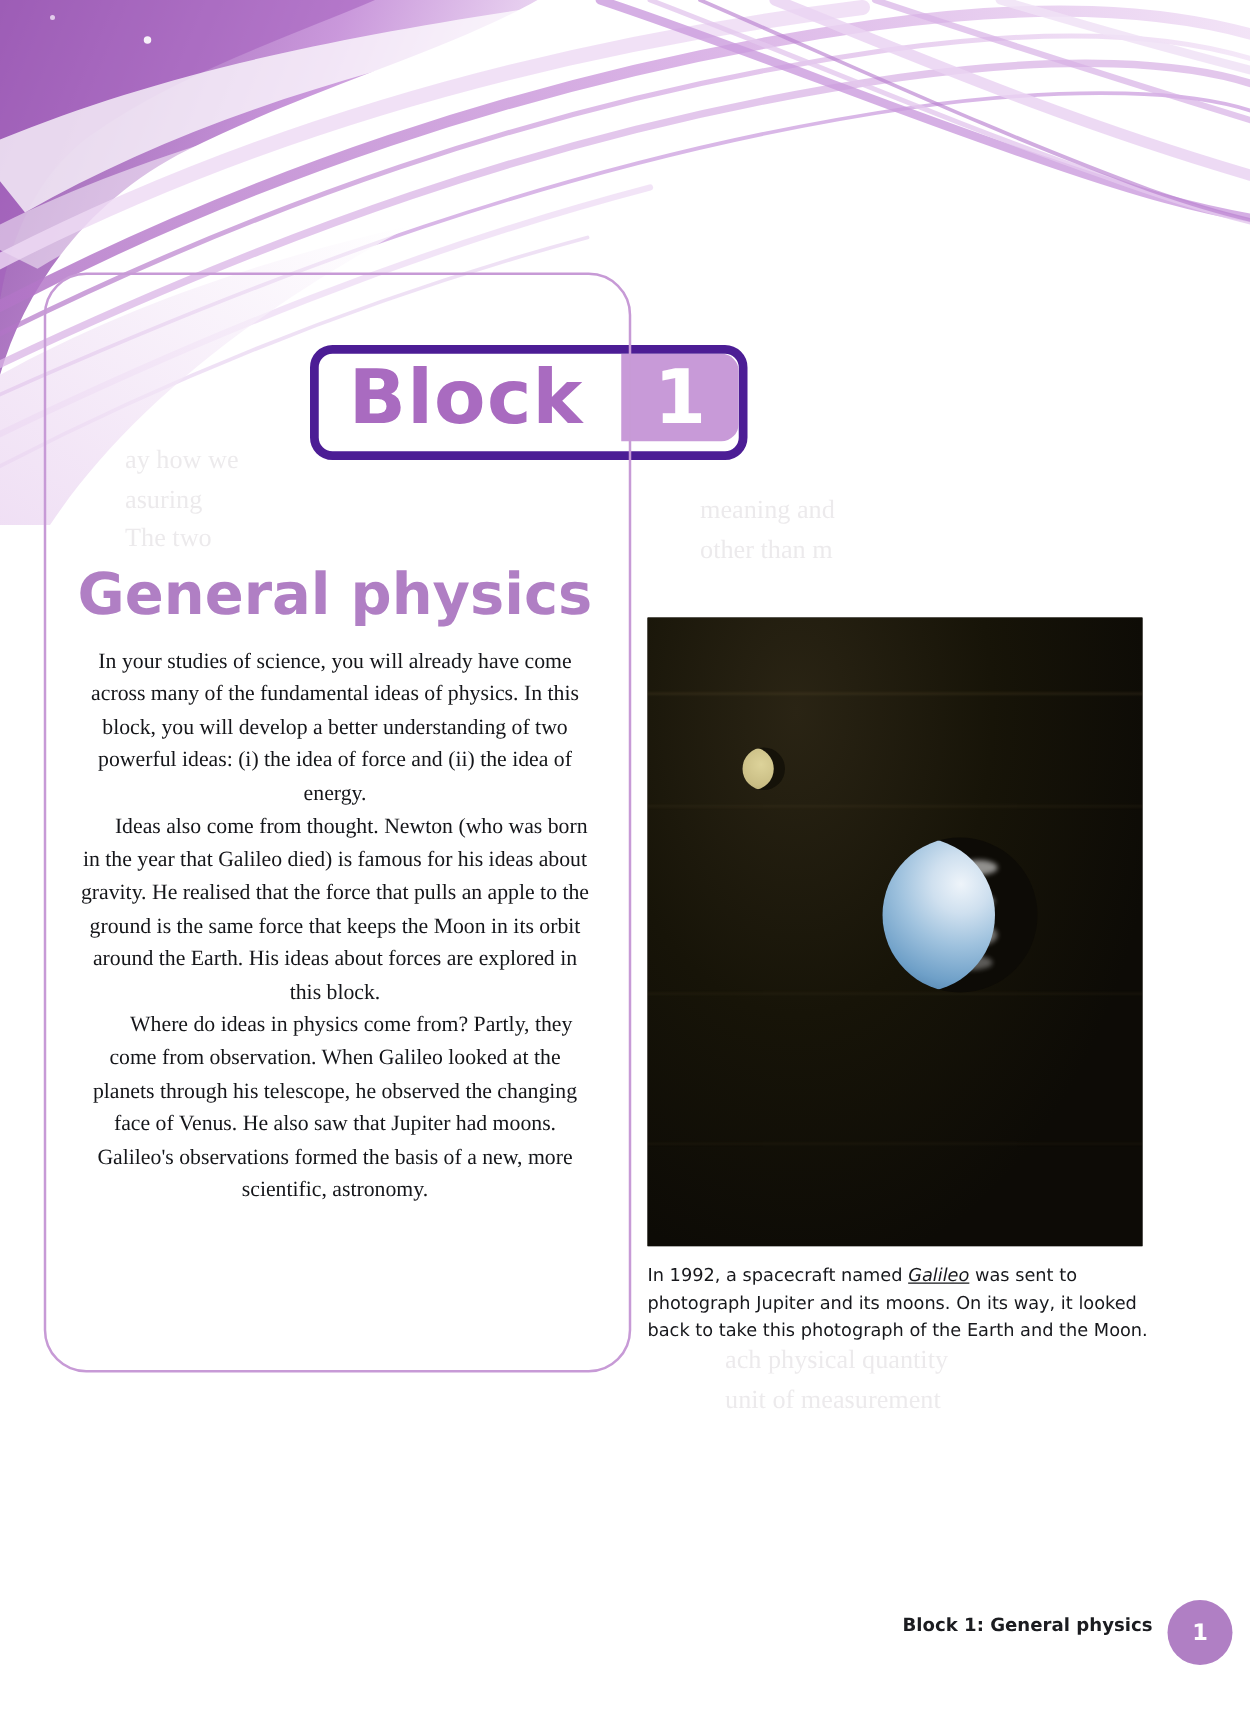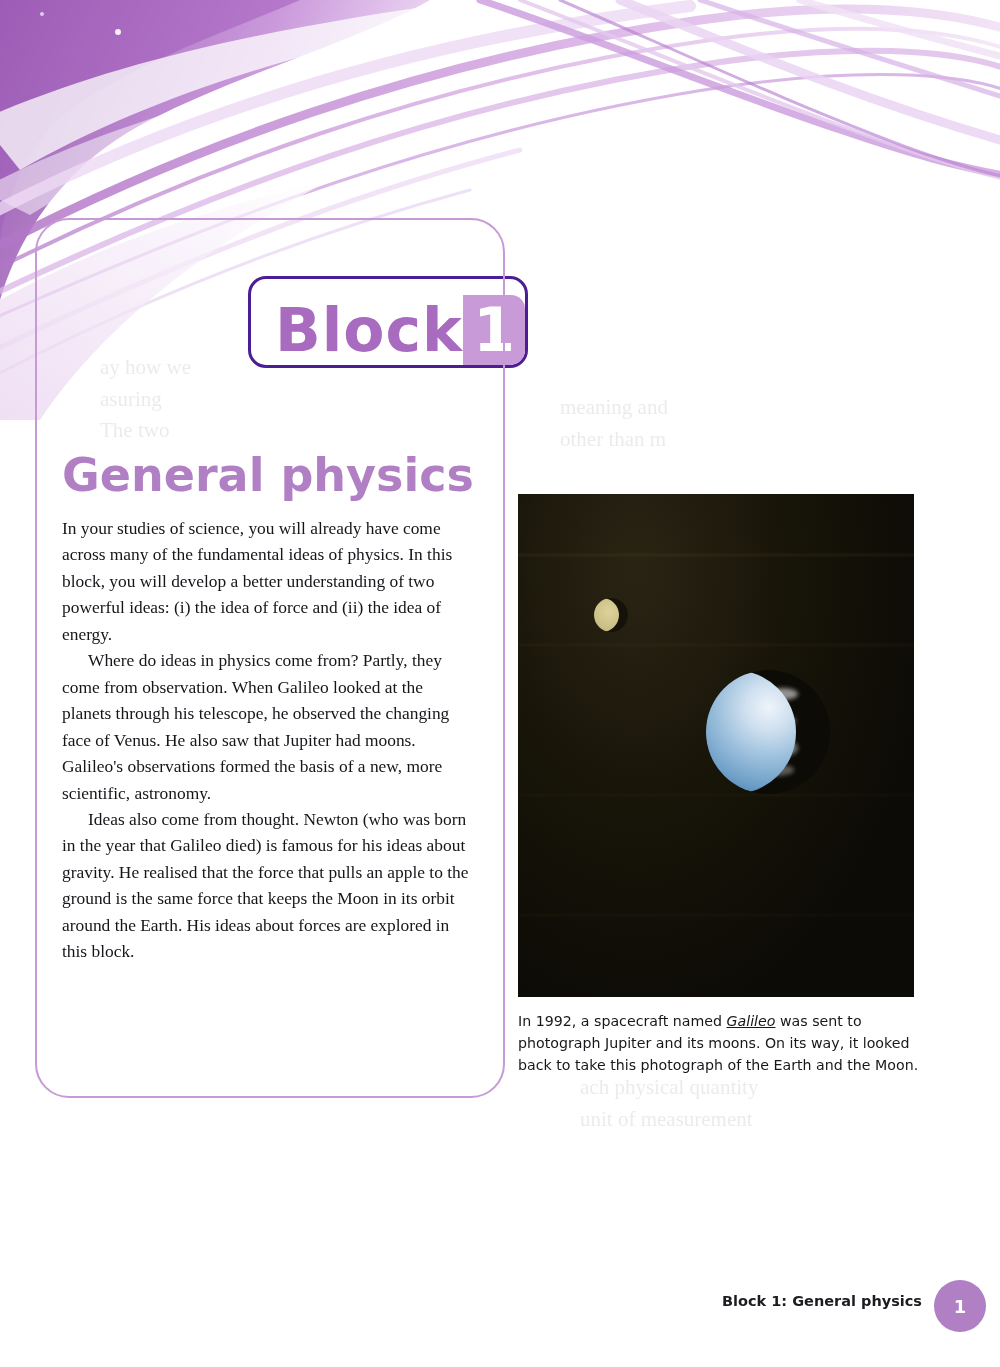--- a/index.html
+++ b/index.html
@@ -25,28 +25,28 @@
     height: 420px;
     pointer-events: none;
   }
   .decor svg { display: block; }
 
   
   .block-banner {
     position: absolute;
     left: 248px;
     top: 276px;
-    width: 280px;
+    width: 350px;
     height: 92px;
-    border: 3px solid #4c1d95;
+    border: 7px solid #4c1d95;
     border-radius: 18px;
     background: #ffffff;
     box-sizing: border-box;
     display: flex;
-    align-items: flex-end;
+    align-items: flex-start;
     overflow: hidden;
   }
   .block-banner .block-word {
     flex: 1 1 auto;
     display: flex;
     align-items: center;
     padding-left: 24px;
     font-family: "DejaVu Sans", sans-serif;
     font-weight: bold;
     font-size: 60px;
@@ -97,21 +97,21 @@
   
   .body-copy {
     position: absolute;
     left: 62px;
     top: 515px;
     width: 412px;
     font-family: "Liberation Serif", serif;
     font-size: 17.4px;
     line-height: 1.52;
     color: #15161a;
-    text-align: left;
+    text-align: center;
   }
   .body-copy p { margin: 0 0 0 0; }
   .body-copy p + p { text-indent: 26px; }
 
   
   .photo {
     position: absolute;
     left: 518px;
     top: 494px;
     width: 396px;
@@ -300,22 +300,22 @@
   <div class="block-word">Block</div>
   <div class="block-num">1</div>
 </div>
 
 <div class="text-panel"></div>
 
 <h1 class="page-heading">General physics</h1>
 
 <div class="body-copy">
   <p>In your studies of science, you will already have come across many of the fundamental ideas of physics. In this block, you will develop a better understanding of two powerful ideas: (i) the idea of force and (ii) the idea of energy.</p>
+  <p>Ideas also come from thought. Newton (who was born in the year that Galileo died) is famous for his ideas about gravity. He realised that the force that pulls an apple to the ground is the same force that keeps the Moon in its orbit around the Earth. His ideas about forces are explored in this block.</p>
   <p>Where do ideas in physics come from? Partly, they come from observation. When Galileo looked at the planets through his telescope, he observed the changing face of Venus. He also saw that Jupiter had moons. Galileo's observations formed the basis of a new, more scientific, astronomy.</p>
-  <p>Ideas also come from thought. Newton (who was born in the year that Galileo died) is famous for his ideas about gravity. He realised that the force that pulls an apple to the ground is the same force that keeps the Moon in its orbit around the Earth. His ideas about forces are explored in this block.</p>
 </div>
 
 <div class="photo">
   <div class="sky"></div>
   <div class="streak" style="top:60px;"></div>
   <div class="streak" style="top:150px; opacity:0.6;"></div>
   <div class="streak" style="top:300px; opacity:0.5;"></div>
   <div class="streak" style="top:420px; opacity:0.45;"></div>
   <div class="moon"></div>
   <div class="earth">

